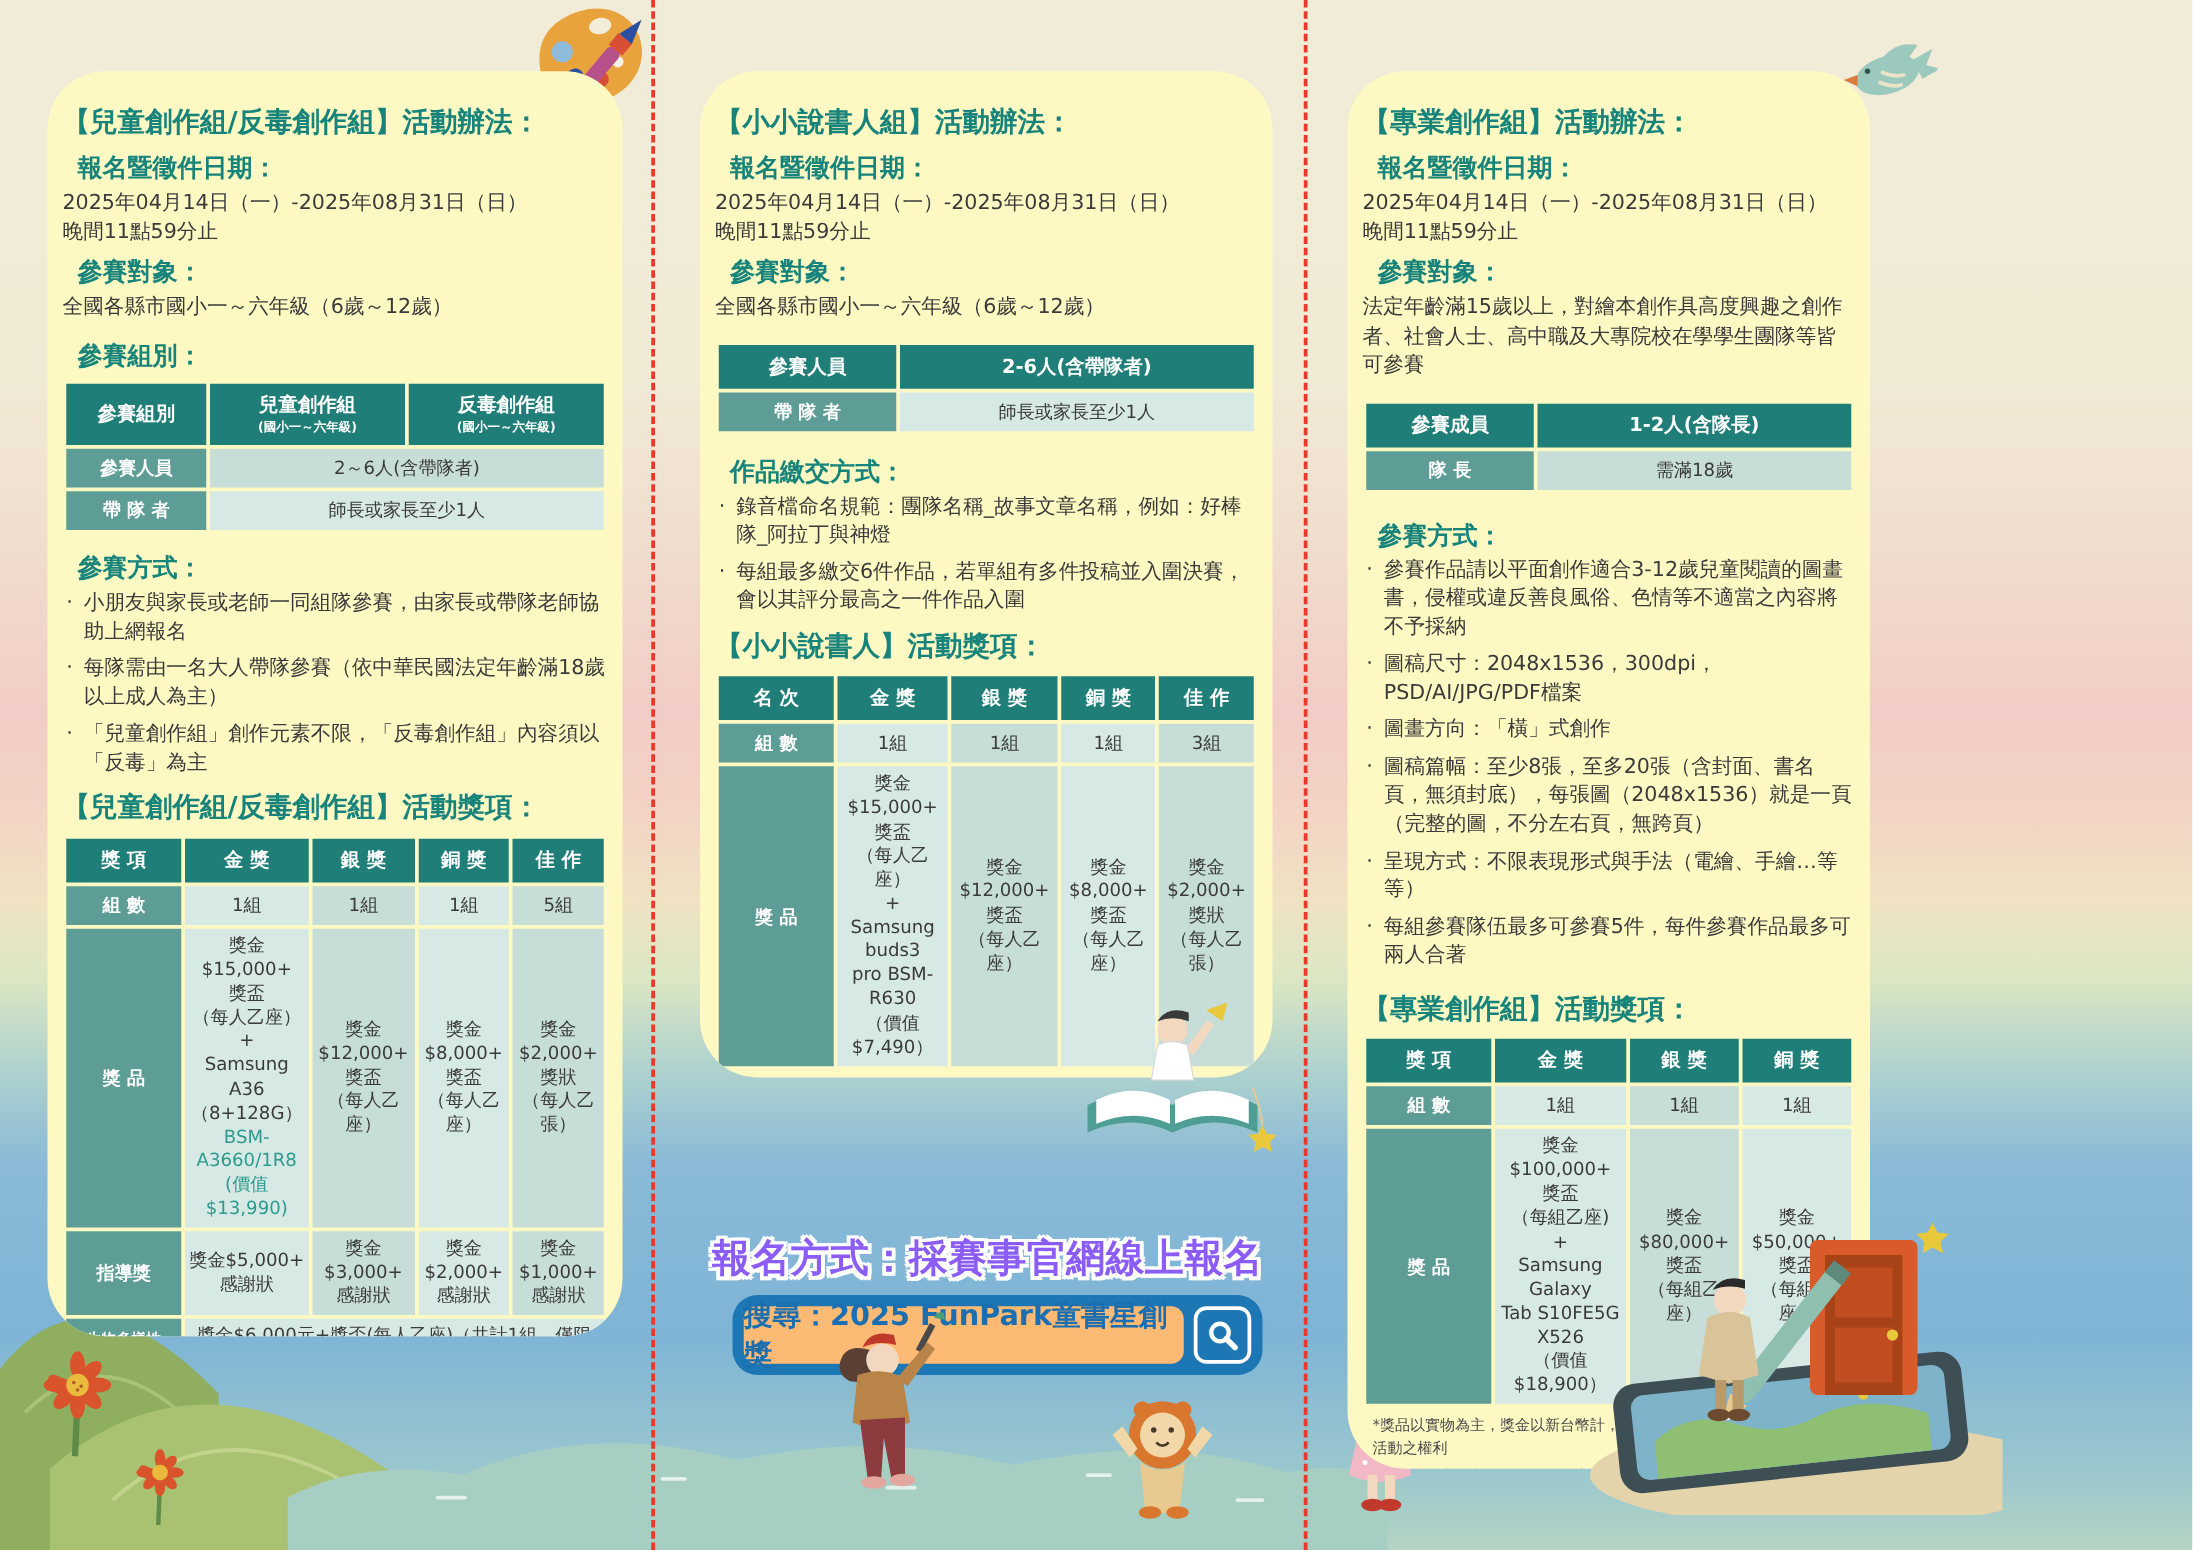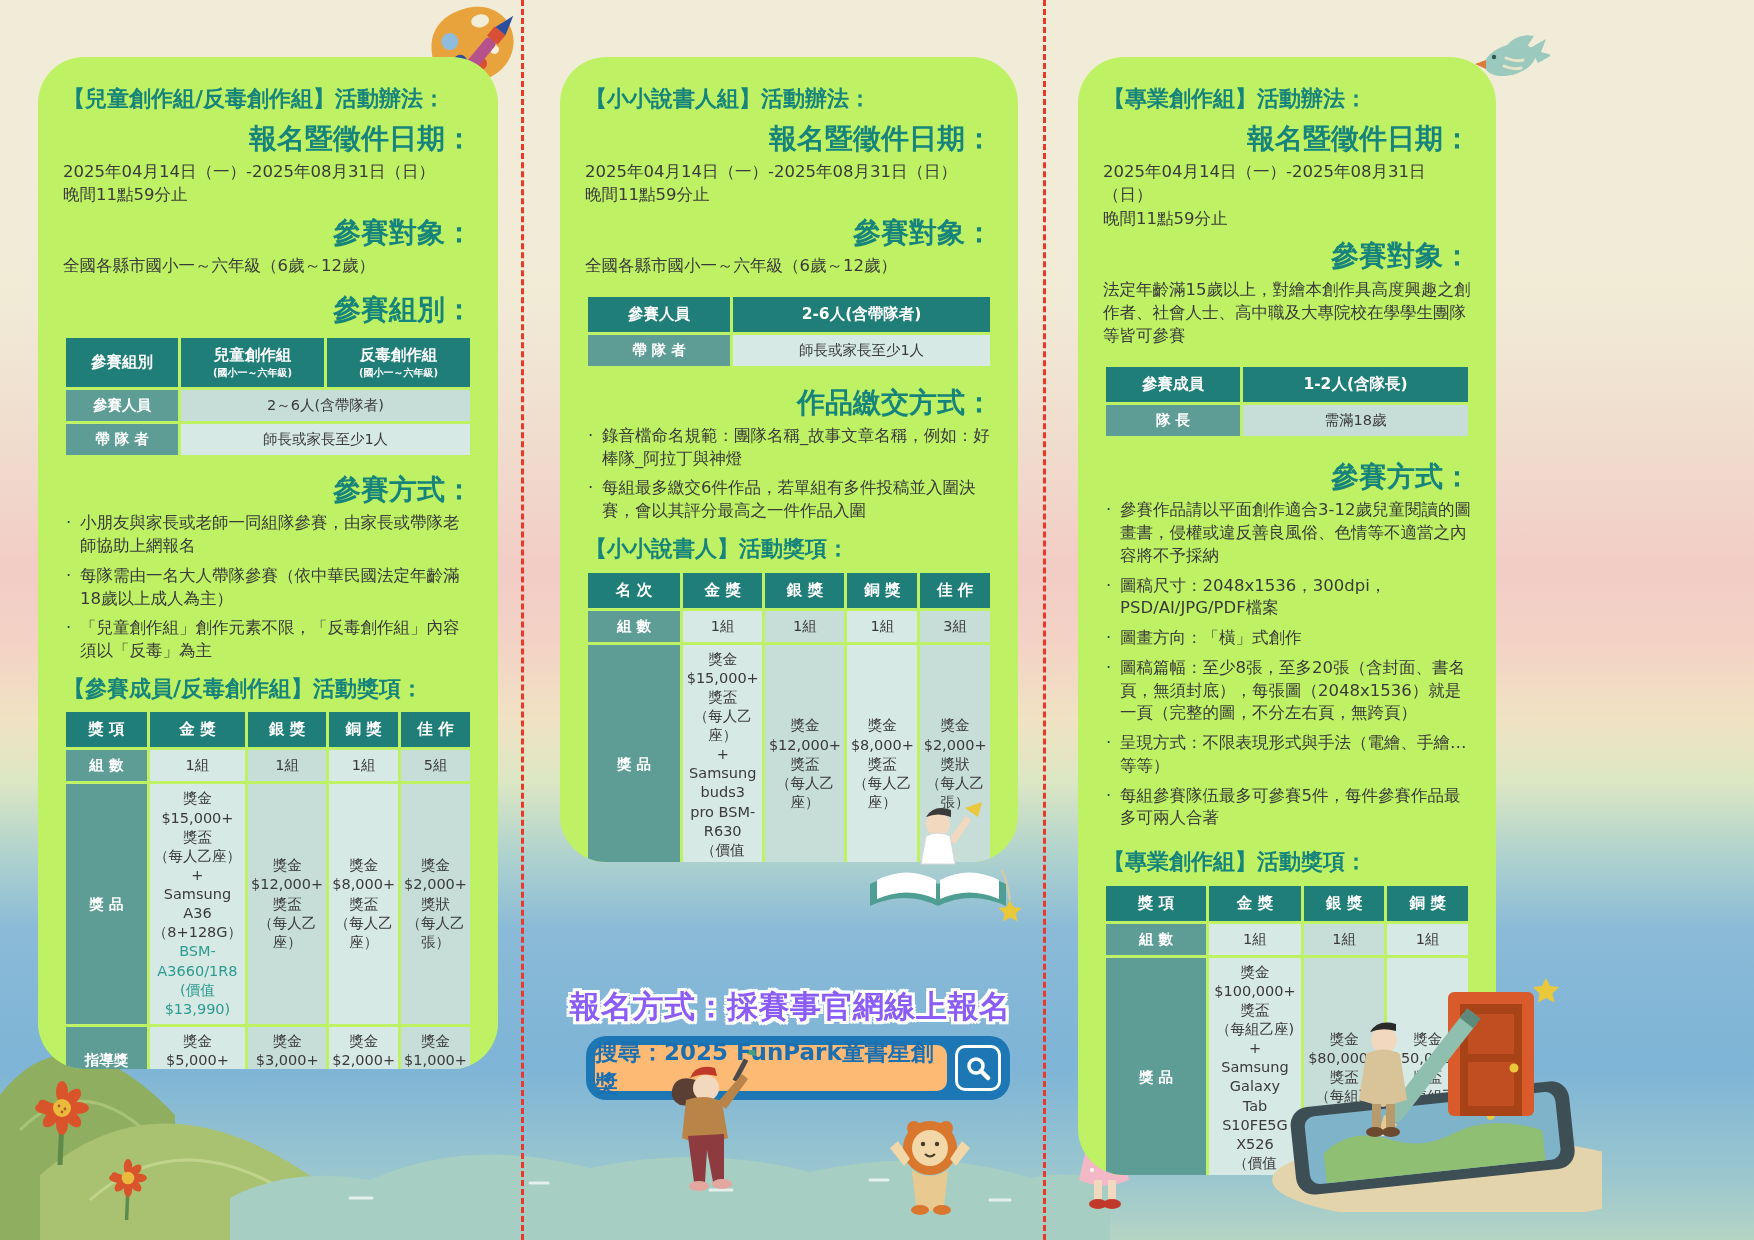--- a/index.html
+++ b/index.html
@@ -2,28 +2,28 @@
 <html><head>
 <meta charset="utf-8">
 <style>
   html,body{margin:0;padding:0;}
   .canvas{position:relative;width:1754px;height:1240px;overflow:hidden;
     font-family:"DejaVu Sans",sans-serif;color:#3A3A3A;}
   .bg{position:absolute;inset:0;background:linear-gradient(180deg,
     #F1ECD8 0%,#F1EBD6 24%,#F0DCCD 36%,#F2CCC6 46%,#F3D3C5 52%,#F0E2C3 58%,
     #DCE7C3 63%,#AFD2CE 69%,#8ABAD7 75%,#7EB4D6 86%,#9BC7CE 95%,#B5D4C4 100%);}
   .fold{position:absolute;top:0;bottom:0;width:0;border-left:3px dashed #E8392B;}
-  .panel{position:absolute;background:#bef264;border-radius:46px;box-sizing:border-box;
-    padding:26px 25px;overflow:hidden;}
+  .panel{position:absolute;background:#fef9c3;border-radius:46px;box-sizing:border-box;
+    padding:26px 12px;overflow:hidden;}
   #panel1{left:38px;top:57px;width:460px;height:1012px;}
   #panel2{left:560px;top:57px;width:458px;height:805px;}
   #panel3{left:1078px;top:57px;width:418px;height:1118px;}
   .sec{color:#17847B;font-size:22px;font-weight:700;margin:2px 0 8px;line-height:1.25;}
   .aw-title{color:#17847B;font-size:22px;font-weight:700;margin:12px 0 2px;line-height:1.25;}
-  .sub{color:#17847B;font-size:28px;font-weight:700;margin:8px 0 3px;line-height:1.3;text-align:right;}
+  .sub{color:#17847B;font-size:20px;font-weight:700;margin:8px 12px 3px;line-height:1.3;}
   .body{font-size:16.5px;line-height:1.42;margin:0;color:#3A3A3A;}
   .bullets{list-style:none;margin:4px 0 0;padding:0;}
   .bullets li{position:relative;padding-left:17px;font-size:16.5px;line-height:1.38;
     margin-bottom:7px;color:#3A3A3A;}
   .bullets li::before{content:"‧";position:absolute;left:3px;top:0;}
   .tbl{width:100%;border-collapse:separate;border-spacing:3px;margin-top:7px;}
   .tbl th,.tbl td{text-align:center;vertical-align:middle;}
   .th-dark{background:#1F7E78;color:#fff;font-size:15.5px;font-weight:700;padding:7px 2px;}
   .th-mid{background:#5D9D96;color:#fff;font-size:14.5px;font-weight:700;padding:6px 2px;}
   .cell-a{background:#D7E9E5;}
@@ -193,21 +193,21 @@
     </tbody>
       </table>
 
     <h2 class="sub" style="margin-top:14px;">參賽方式：</h2>
     <ul class="bullets">
       <li>小朋友與家長或老師一同組隊參賽，由家長或帶隊老師協助上網報名</li>
       <li>每隊需由一名大人帶隊參賽（依中華民國法定年齡滿18歲以上成人為主）</li>
       <li>「兒童創作組」創作元素不限，「反毒創作組」內容須以「反毒」為主</li>
     </ul>
 
-    <h1 class="aw-title">【參賽成員/反毒創作組】活動獎項：</h1>
+    <h1 class="aw-title">【兒童創作組/反毒創作組】活動獎項：</h1>
     <table class="tbl">
       <colgroup>
           <col style="width:92px">
           <col>
           <col>
           <col>
           <col>
         </colgroup>
       <tbody>
           <tr>

